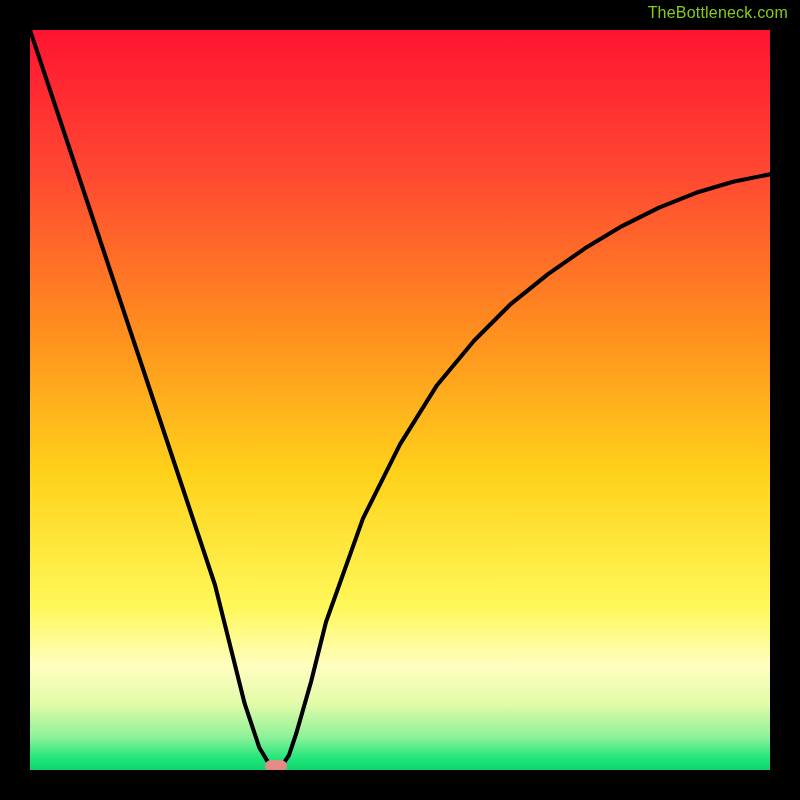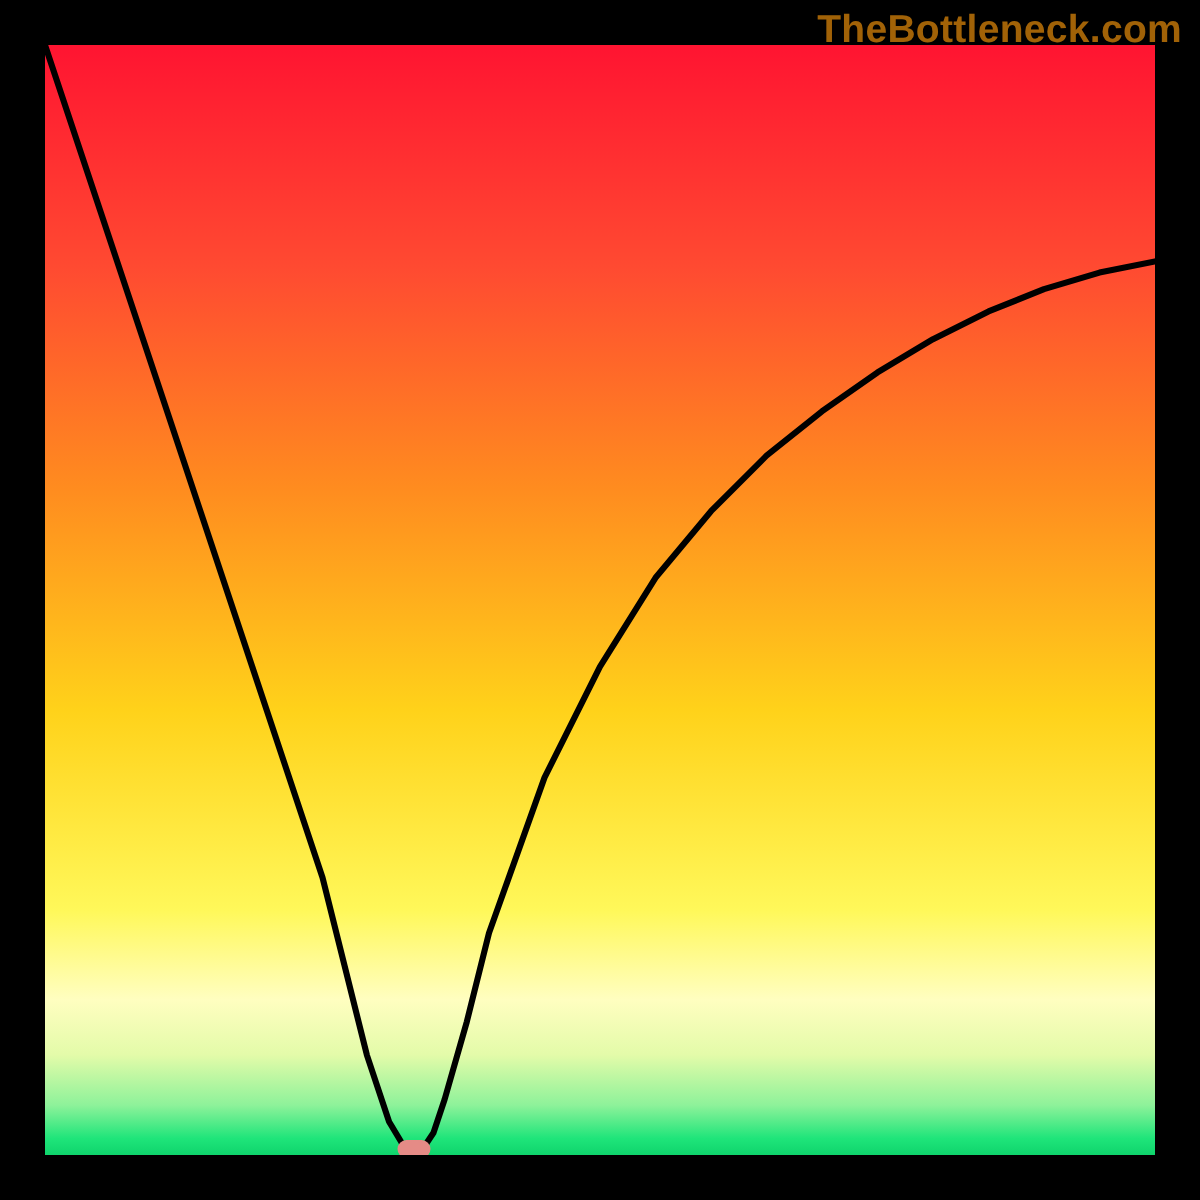--- a/index.html
+++ b/index.html
@@ -39,23 +39,23 @@
     position: absolute;
     width: 22px;
     height: 12px;
     border-radius: 6px;
     transform: translate(-50%, -50%);
   }
   .watermark {
     position: absolute;
     top: 4px;
     right: 12px;
-    color: #a16207;
-    font-size: 26px;
-    font-weight: 700;
+    color: #84cc16;
+    font-size: 16px;
+    font-weight: 400;
     letter-spacing: 0.2px;
   }
 </style>
 </head>
 <body>
 
 <div class="frame">
   <div class="plot-area">
     <svg class="gradient" viewBox="0 0 100 100" preserveAspectRatio="none">
       <defs>

